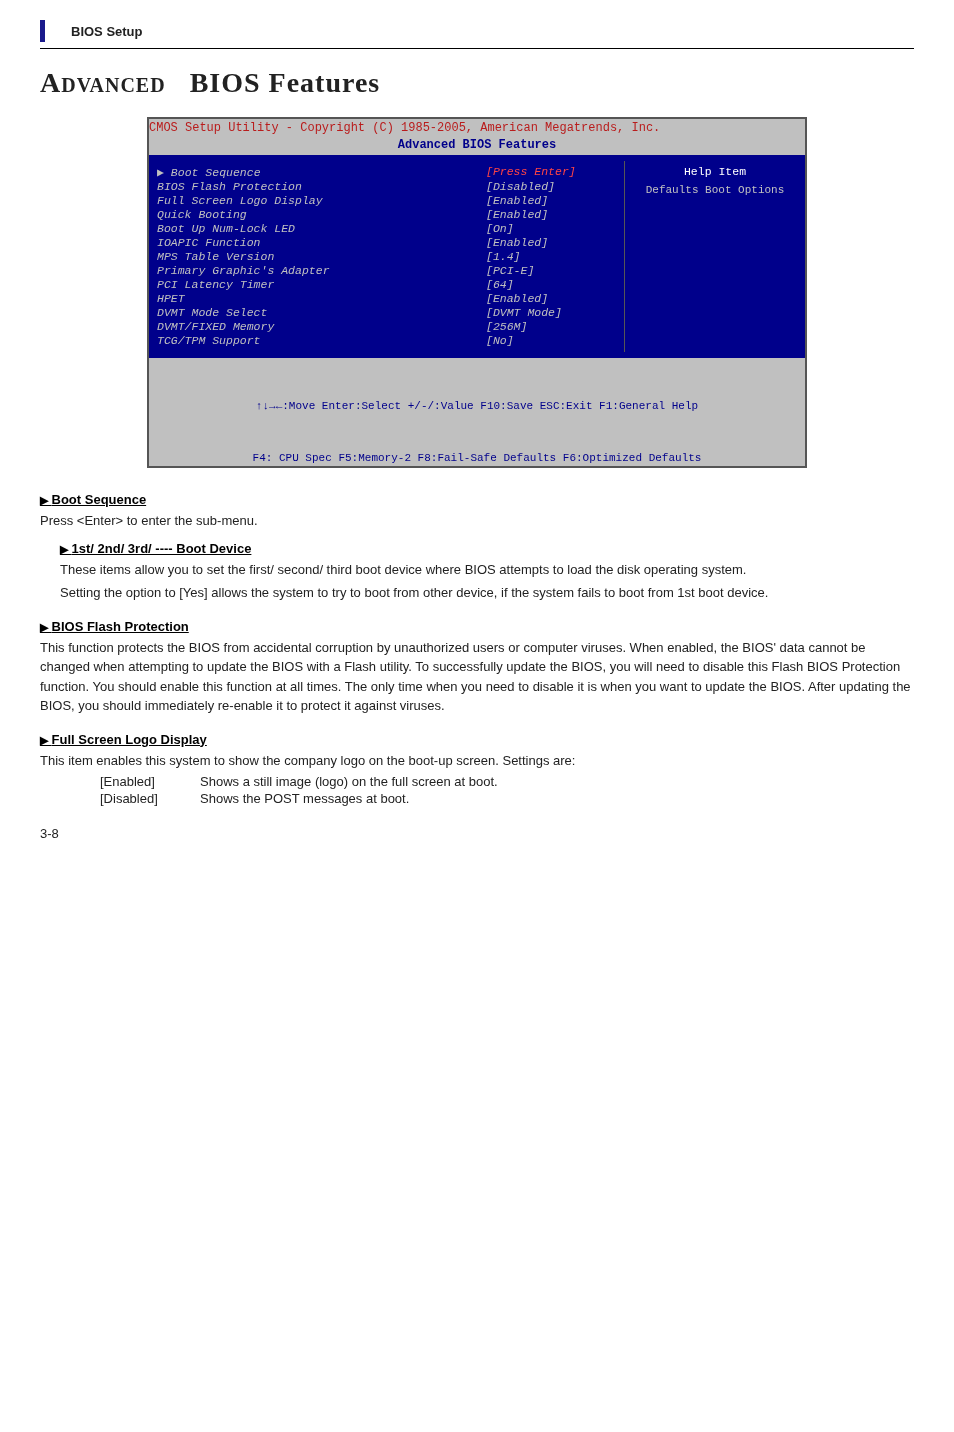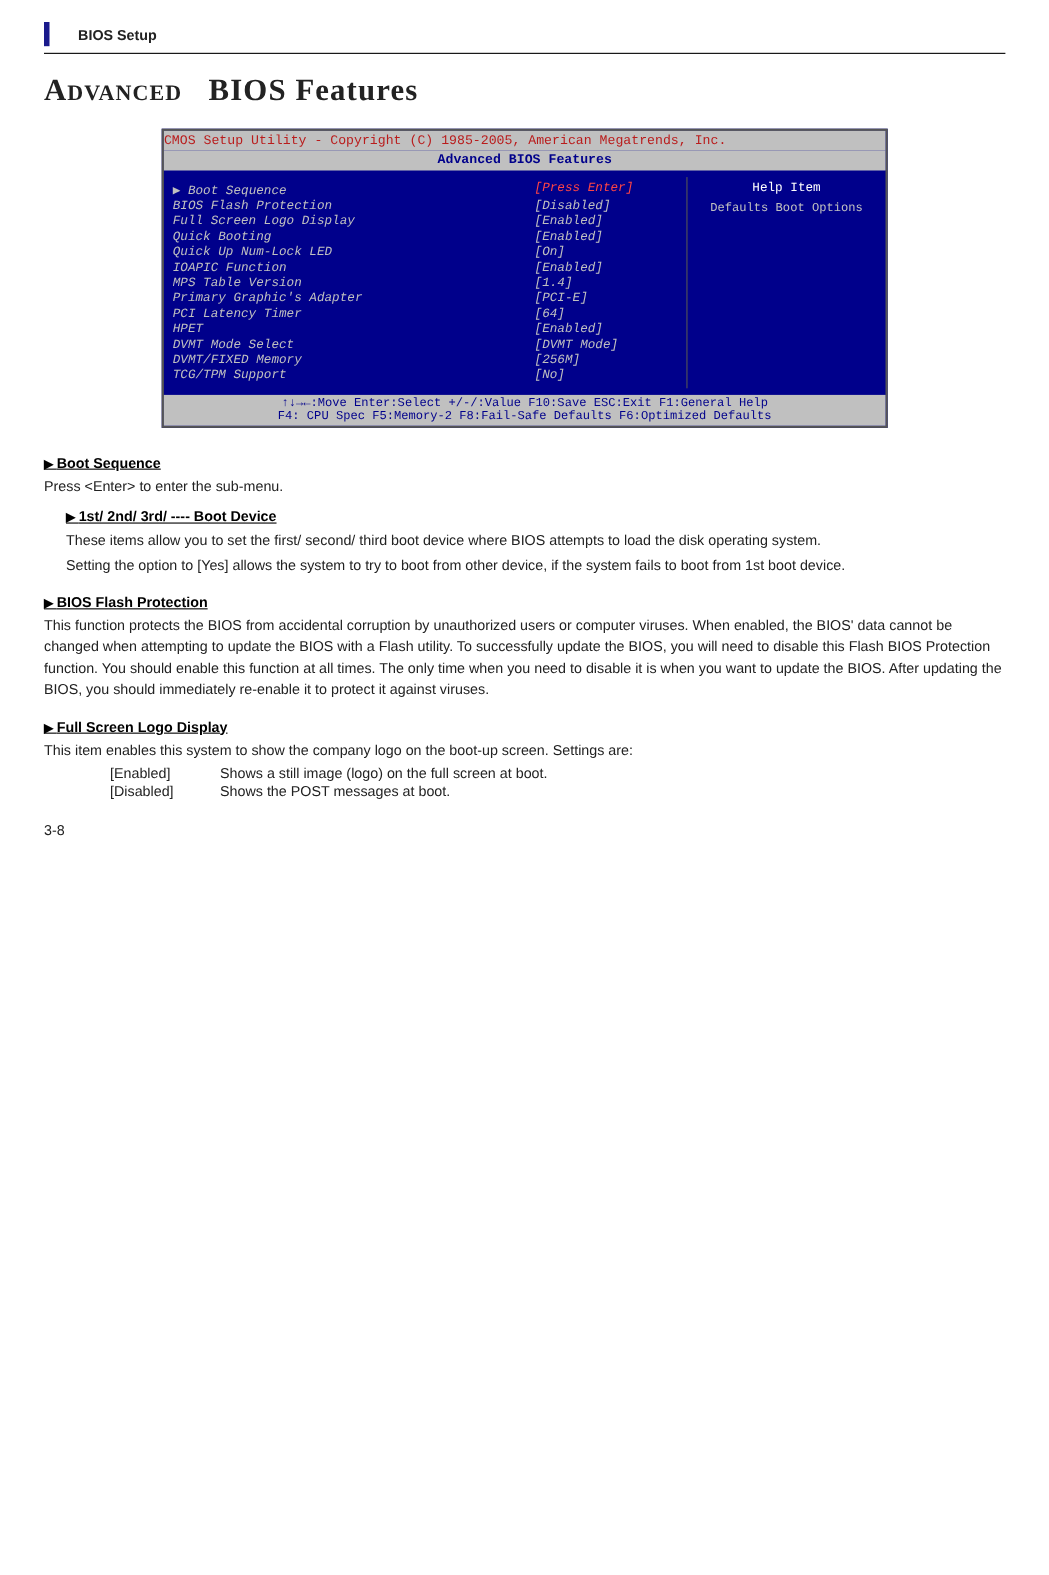--- a/index.html
+++ b/index.html
@@ -120,20 +120,21 @@
     }
     .bios-footer {
       background: #c0c0c0;
       color: #00008b;
       font-family: 'Courier New', Courier, monospace;
       font-size: 11px;
       padding: 2px 8px;
     }
     .bios-footer div {
       text-align: center;
+      margin-top: 40px;
     }
     
     .section-heading {
       font-size: 13px;
       font-weight: bold;
       margin-top: 16px;
       margin-bottom: 4px;
       text-decoration: underline;
     }
     .section-heading::before {
@@ -221,21 +222,21 @@
           </div>
           <div class="bios-row">
             <span class="bios-label">Full Screen Logo Display</span>
             <span class="bios-value">[Enabled]</span>
           </div>
           <div class="bios-row">
             <span class="bios-label">Quick Booting</span>
             <span class="bios-value">[Enabled]</span>
           </div>
           <div class="bios-row">
-            <span class="bios-label">Quick Up Num-Lock LED</span>
+            <span class="bios-label">Boot Up Num-Lock LED</span>
             <span class="bios-value">[On]</span>
           </div>
           <div class="bios-row">
             <span class="bios-label">IOAPIC Function</span>
             <span class="bios-value">[Enabled]</span>
           </div>
           <div class="bios-row">
             <span class="bios-label">MPS Table Version</span>
             <span class="bios-value">[1.4]</span>
           </div>

